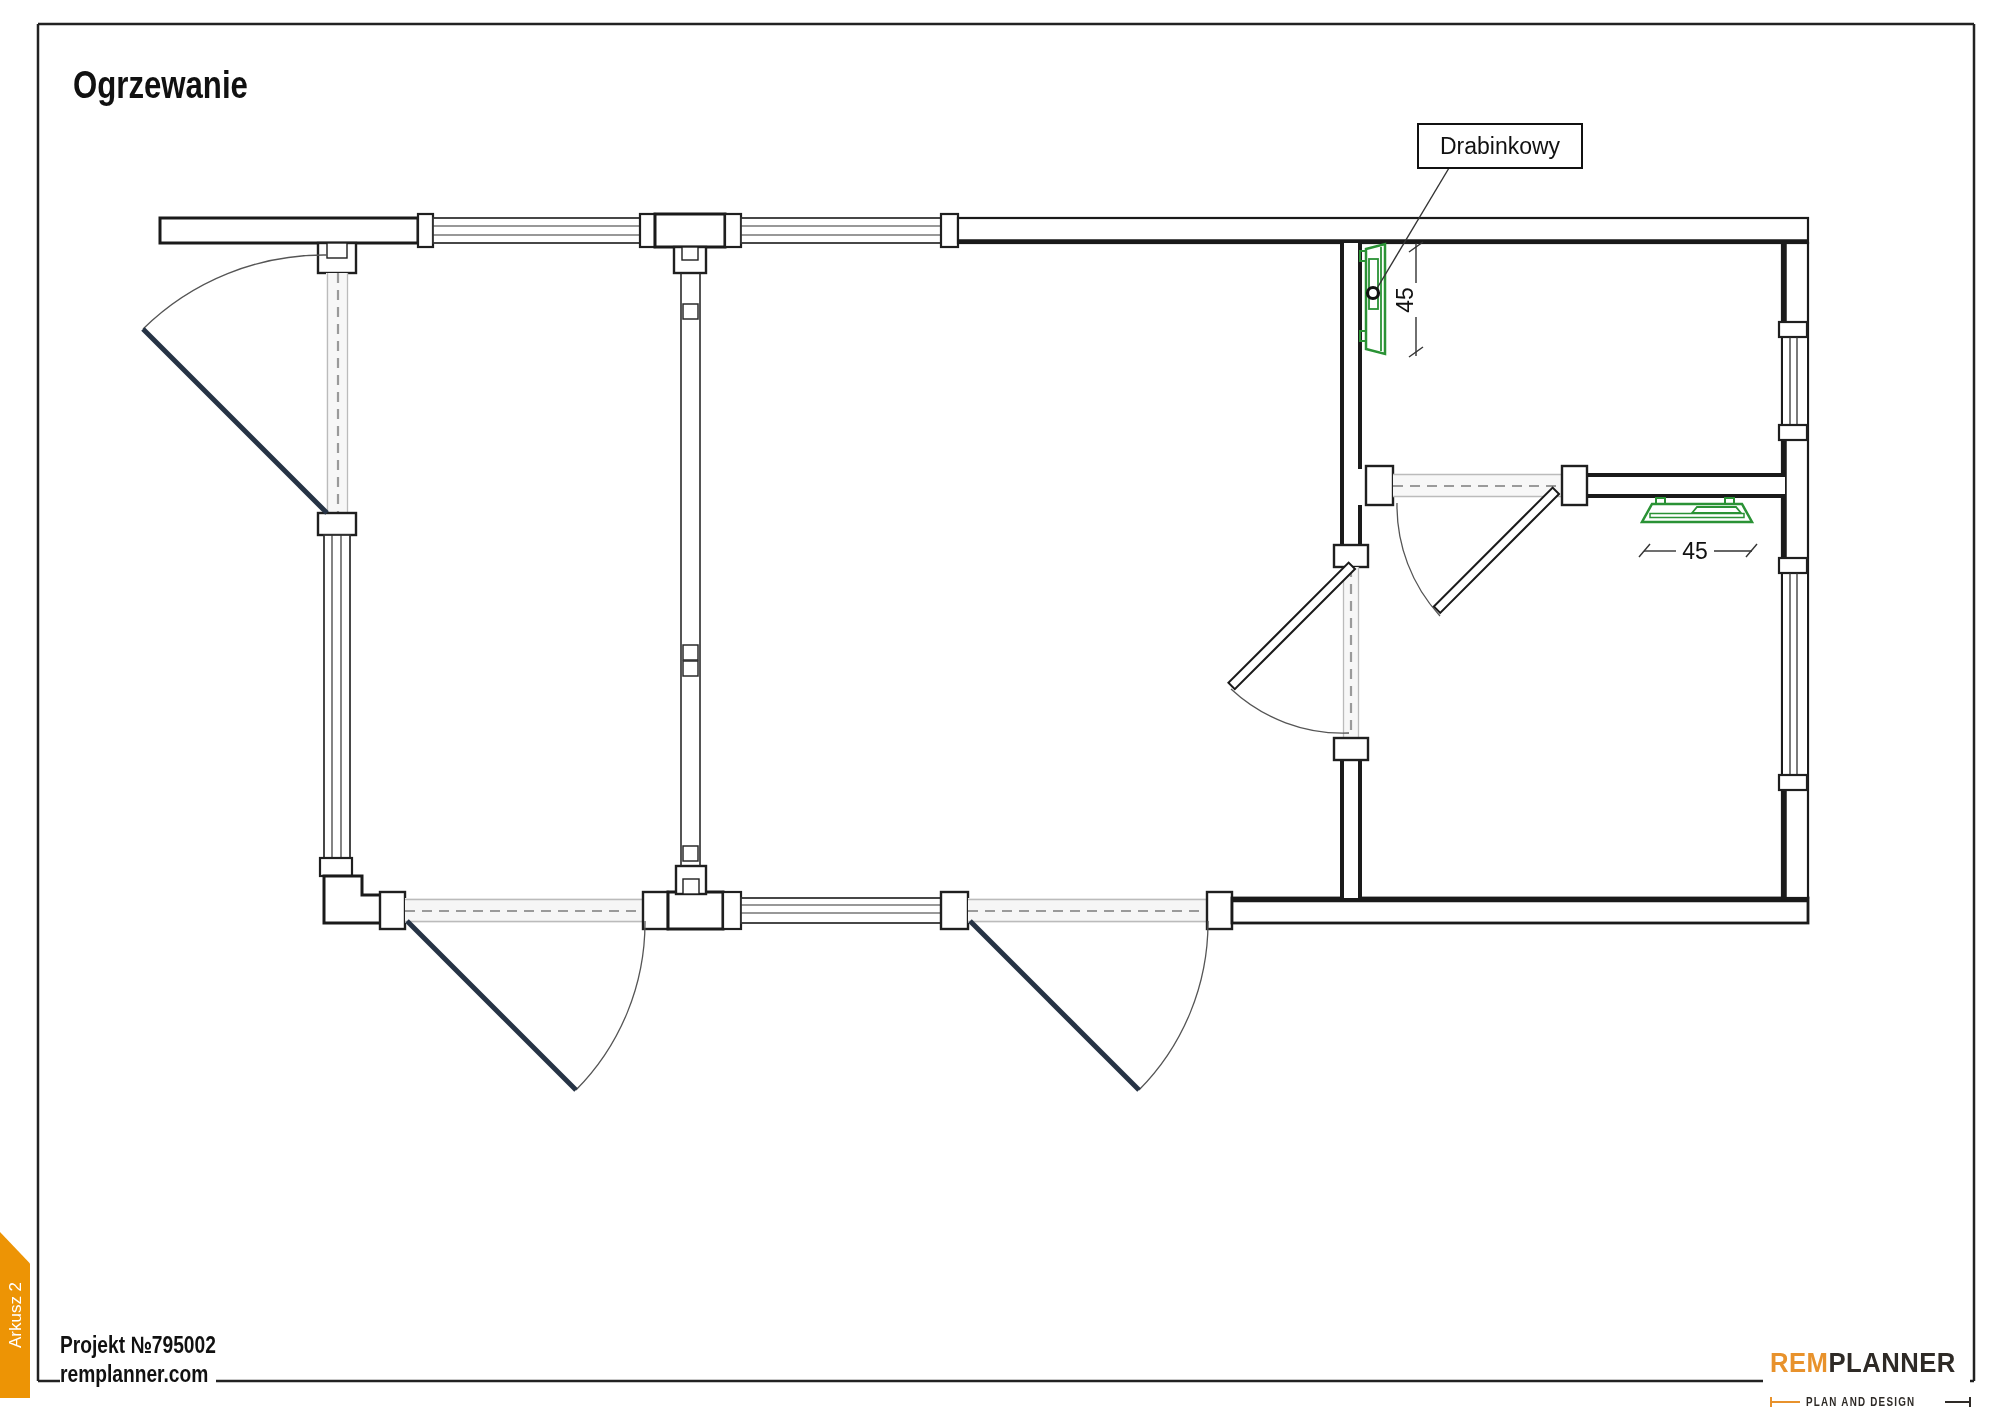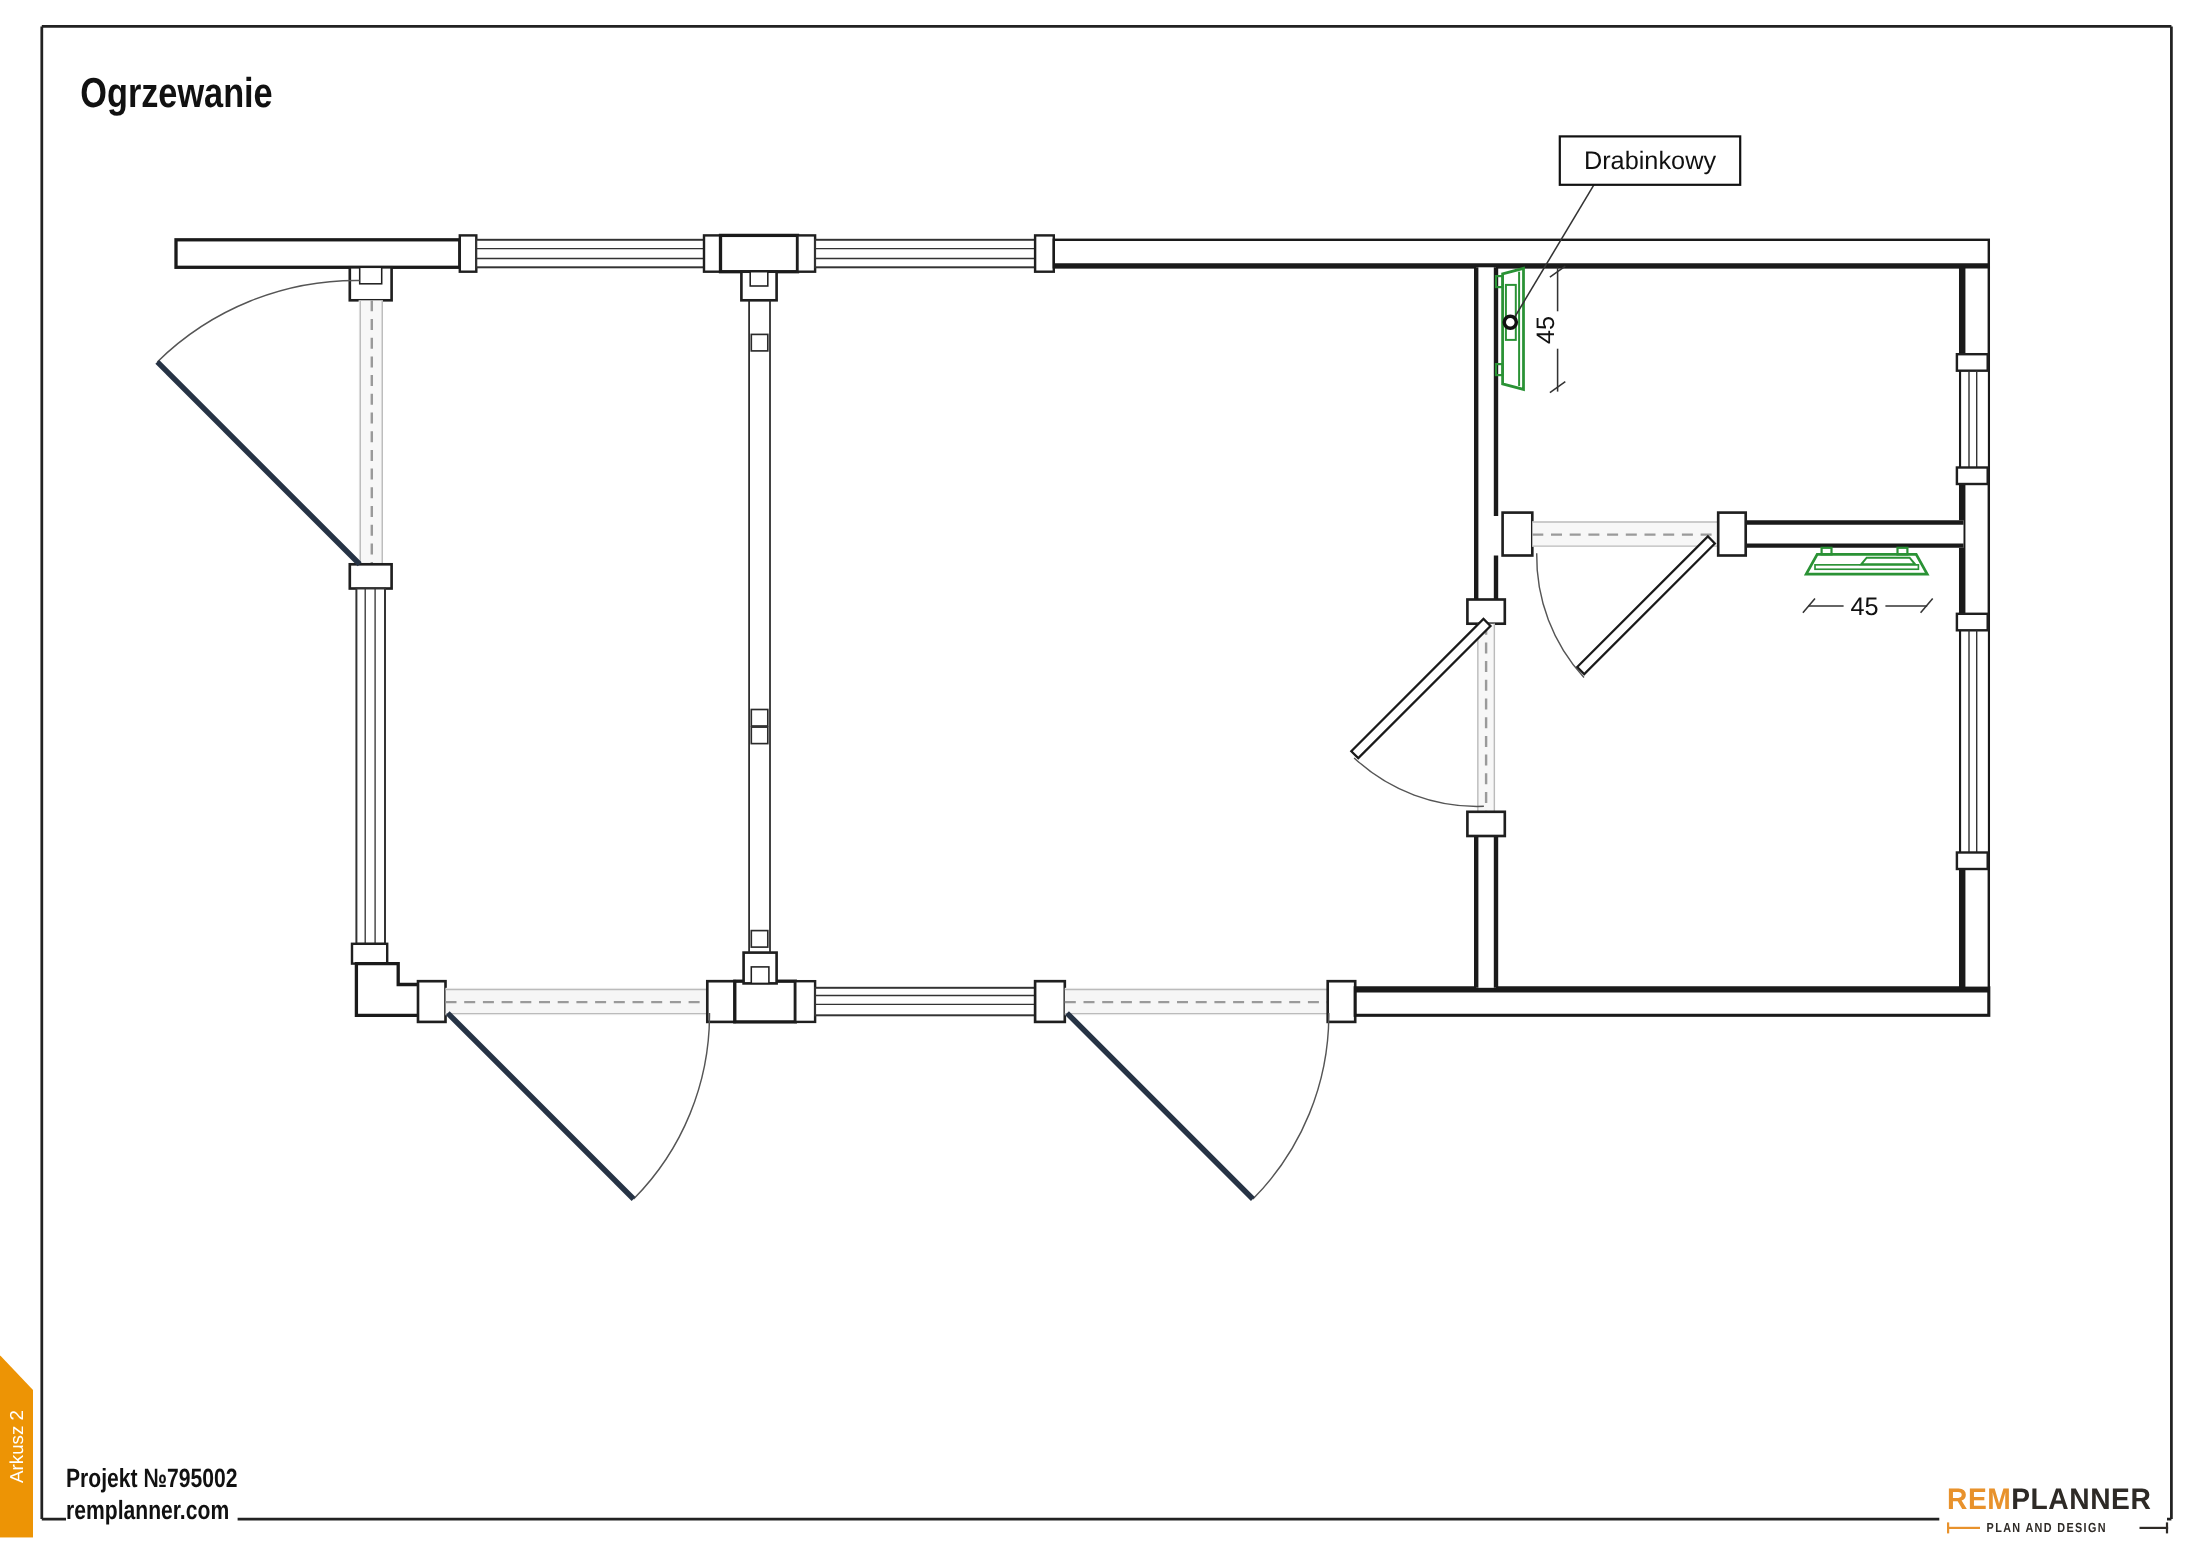--- a/index.html
+++ b/index.html
@@ -13,21 +13,21 @@
   .footer-block .site{background:#fff;padding-right:10px;display:inline-block;}
   .sheet-tab{position:absolute;left:0;top:1232px;width:30px;height:166px;background:#ED9405;
              clip-path:polygon(0 0,100% 19%,100% 100%,0 100%);}
   .sheet-tab .vtext{position:absolute;left:0;top:166px;width:166px;height:30px;
              transform-origin:0 0;transform:rotate(-90deg);text-align:center;line-height:32px;
              color:#fff;font-size:17px;font-weight:400;}
   .logo{position:absolute;left:1770px;top:1348px;width:200px;background:#fff;}
   .logo .wordmark{font-size:27px;font-weight:700;letter-spacing:.5px;white-space:nowrap;
                   transform:scaleX(.95);transform-origin:left top;}
   .logo .rem{color:#E8922C;} .logo .planner{color:#2E2A26;}
-  .logo .tagrow{display:flex;align-items:center;gap:6px;margin-top:3px;}
+  .logo .tagrow{display:flex;align-items:center;gap:6px;margin-top:16px;}
   .logo .tagline{font-size:12px;font-weight:700;letter-spacing:1.5px;color:#2E2A26;
                  transform:scaleX(.82);transform-origin:left center;white-space:nowrap;}
   .dimline{position:relative;height:2px;flex:0 0 auto;}
   .dimline.orange{background:#E8922C;width:30px;} .dimline.dark{background:#2E2A26;width:26px;}
   .dimline.orange::before{content:"";position:absolute;left:0;top:-4px;width:2px;height:10px;background:#E8922C;}
   .dimline.dark::after{content:"";position:absolute;right:0;top:-4px;width:2px;height:10px;background:#2E2A26;}
 </style>
 </head>
 <body>
 

